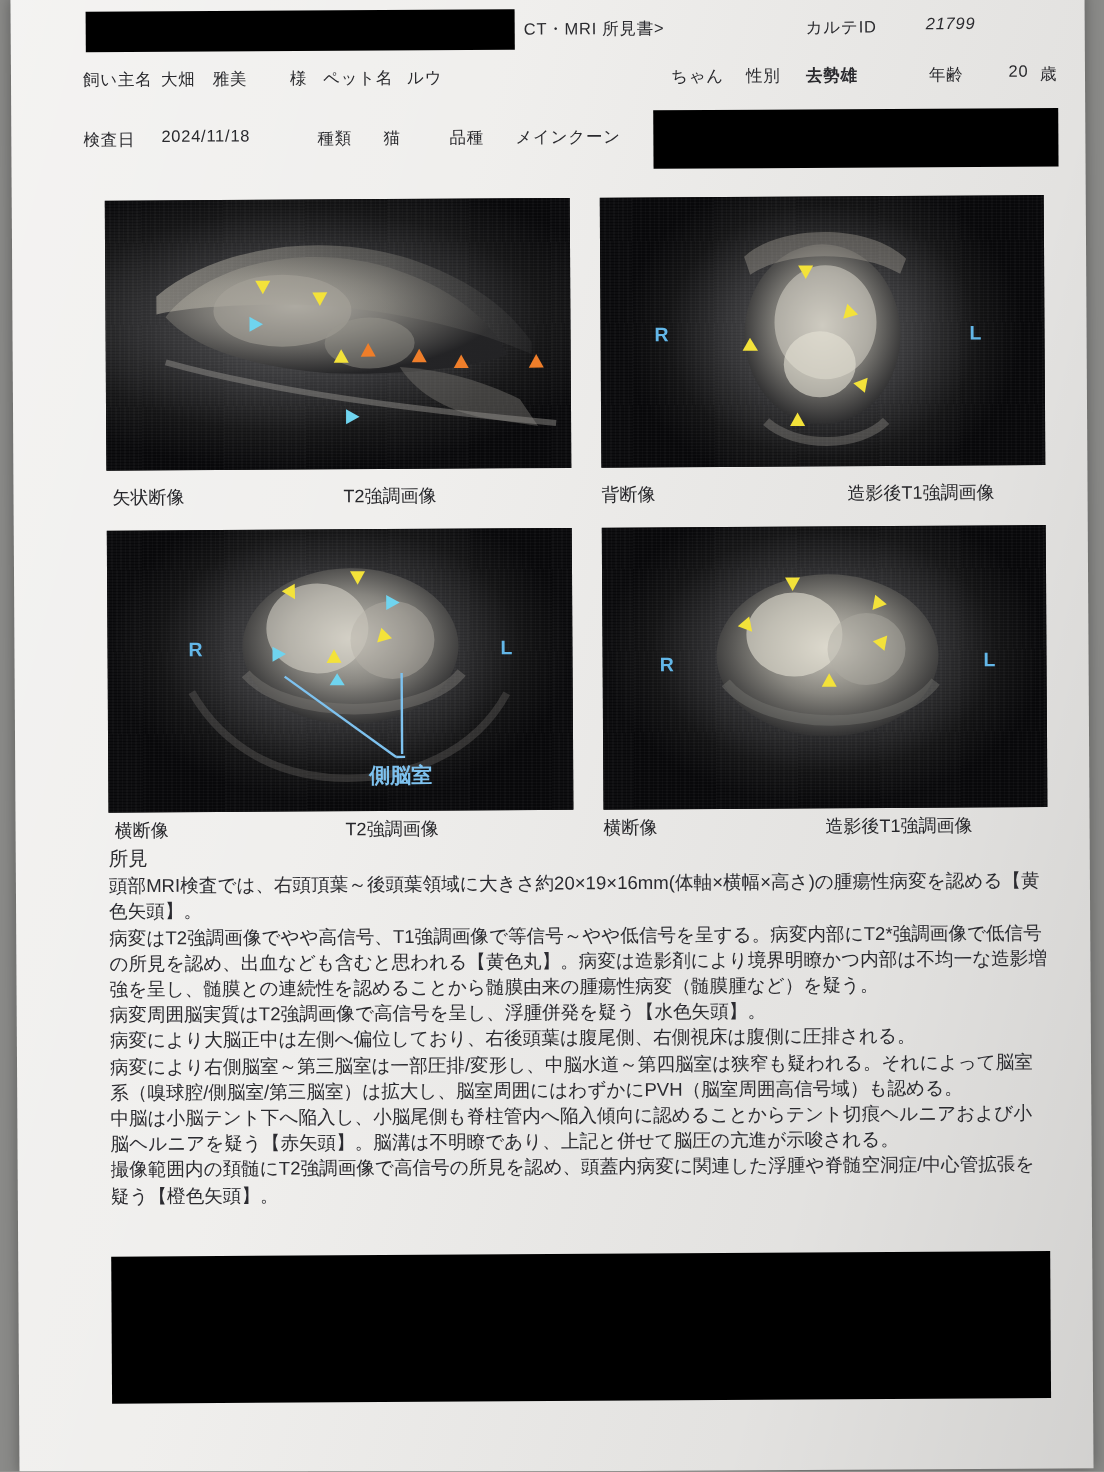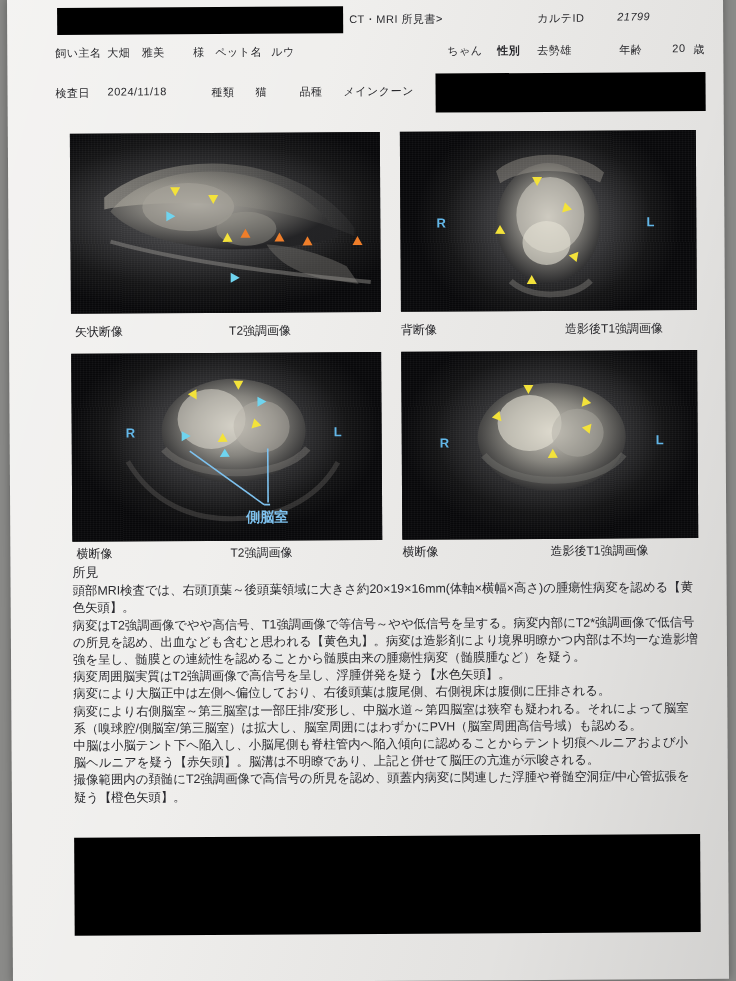--- a/index.html
+++ b/index.html
@@ -153,22 +153,22 @@
     <div class="hdr-text" style="left:342px; top:16px;">CT・MRI 所見書&gt;</div>
     <div class="hdr-text" style="left:530px; top:16px;">カルテID</div>
     <div class="hdr-text" style="left:610px; top:16px;font-style:italic;">21799</div>
 
     <div class="hdr-text" style="left:48px; top:48px;">飼い主名</div>
     <div class="hdr-text" style="left:100px; top:48px;">大畑　雅美</div>
     <div class="hdr-text" style="left:186px; top:48px;">様</div>
     <div class="hdr-text" style="left:208px; top:48px;">ペット名</div>
     <div class="hdr-text" style="left:264px; top:48px;">ルウ</div>
     <div class="hdr-text" style="left:440px; top:48px;">ちゃん</div>
-    <div class="hdr-text" style="left:490px; top:48px;font-weight:bold;">性別</div>
-    <div class="hdr-text" style="left:530px; top:48px;">去勢雄</div>
+    <div class="hdr-text" style="left:490px; top:48px;">性別</div>
+    <div class="hdr-text" style="left:530px; top:48px;font-weight:bold;">去勢雄</div>
     <div class="hdr-text" style="left:612px; top:48px;">年齢</div>
     <div class="hdr-text" style="left:665px; top:48px;">20</div>
     <div class="hdr-text" style="left:686px; top:48px;">歳</div>
 
     <div class="hdr-text" style="left:48px; top:88px;">検査日</div>
     <div class="hdr-text" style="left:100px; top:88px;">2024/11/18</div>
     <div class="hdr-text" style="left:204px; top:88px;">種類</div>
     <div class="hdr-text" style="left:248px; top:88px;">猫</div>
     <div class="hdr-text" style="left:292px; top:88px;">品種</div>
     <div class="hdr-text" style="left:336px; top:88px;">メインクーン</div>

